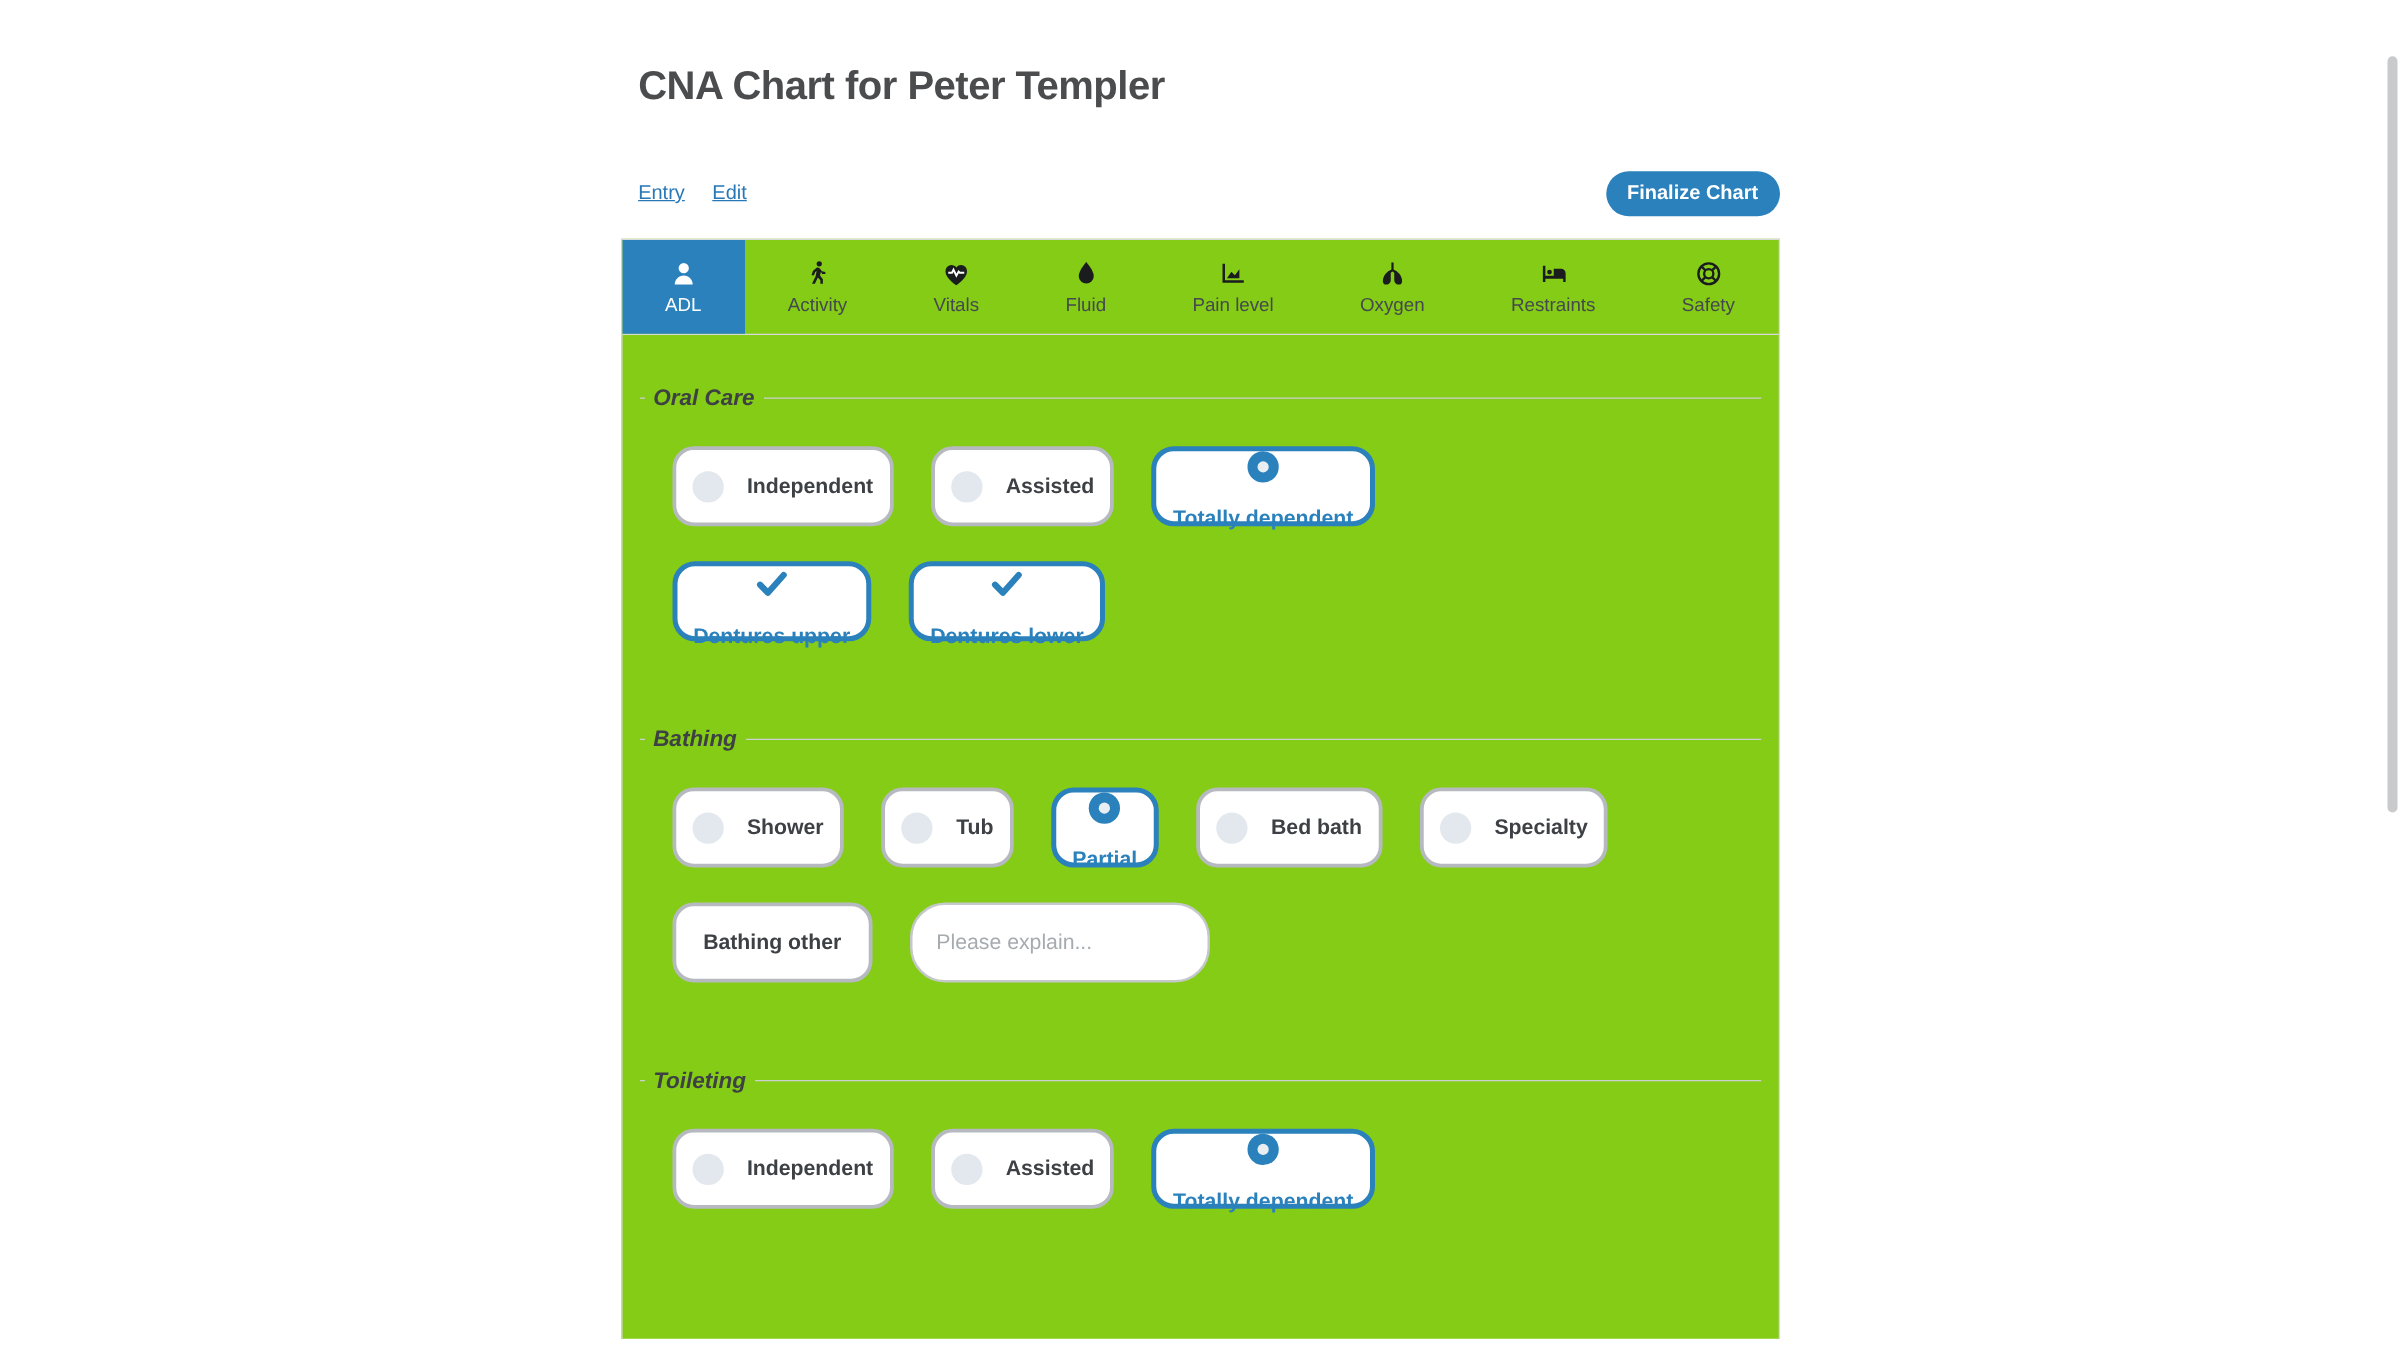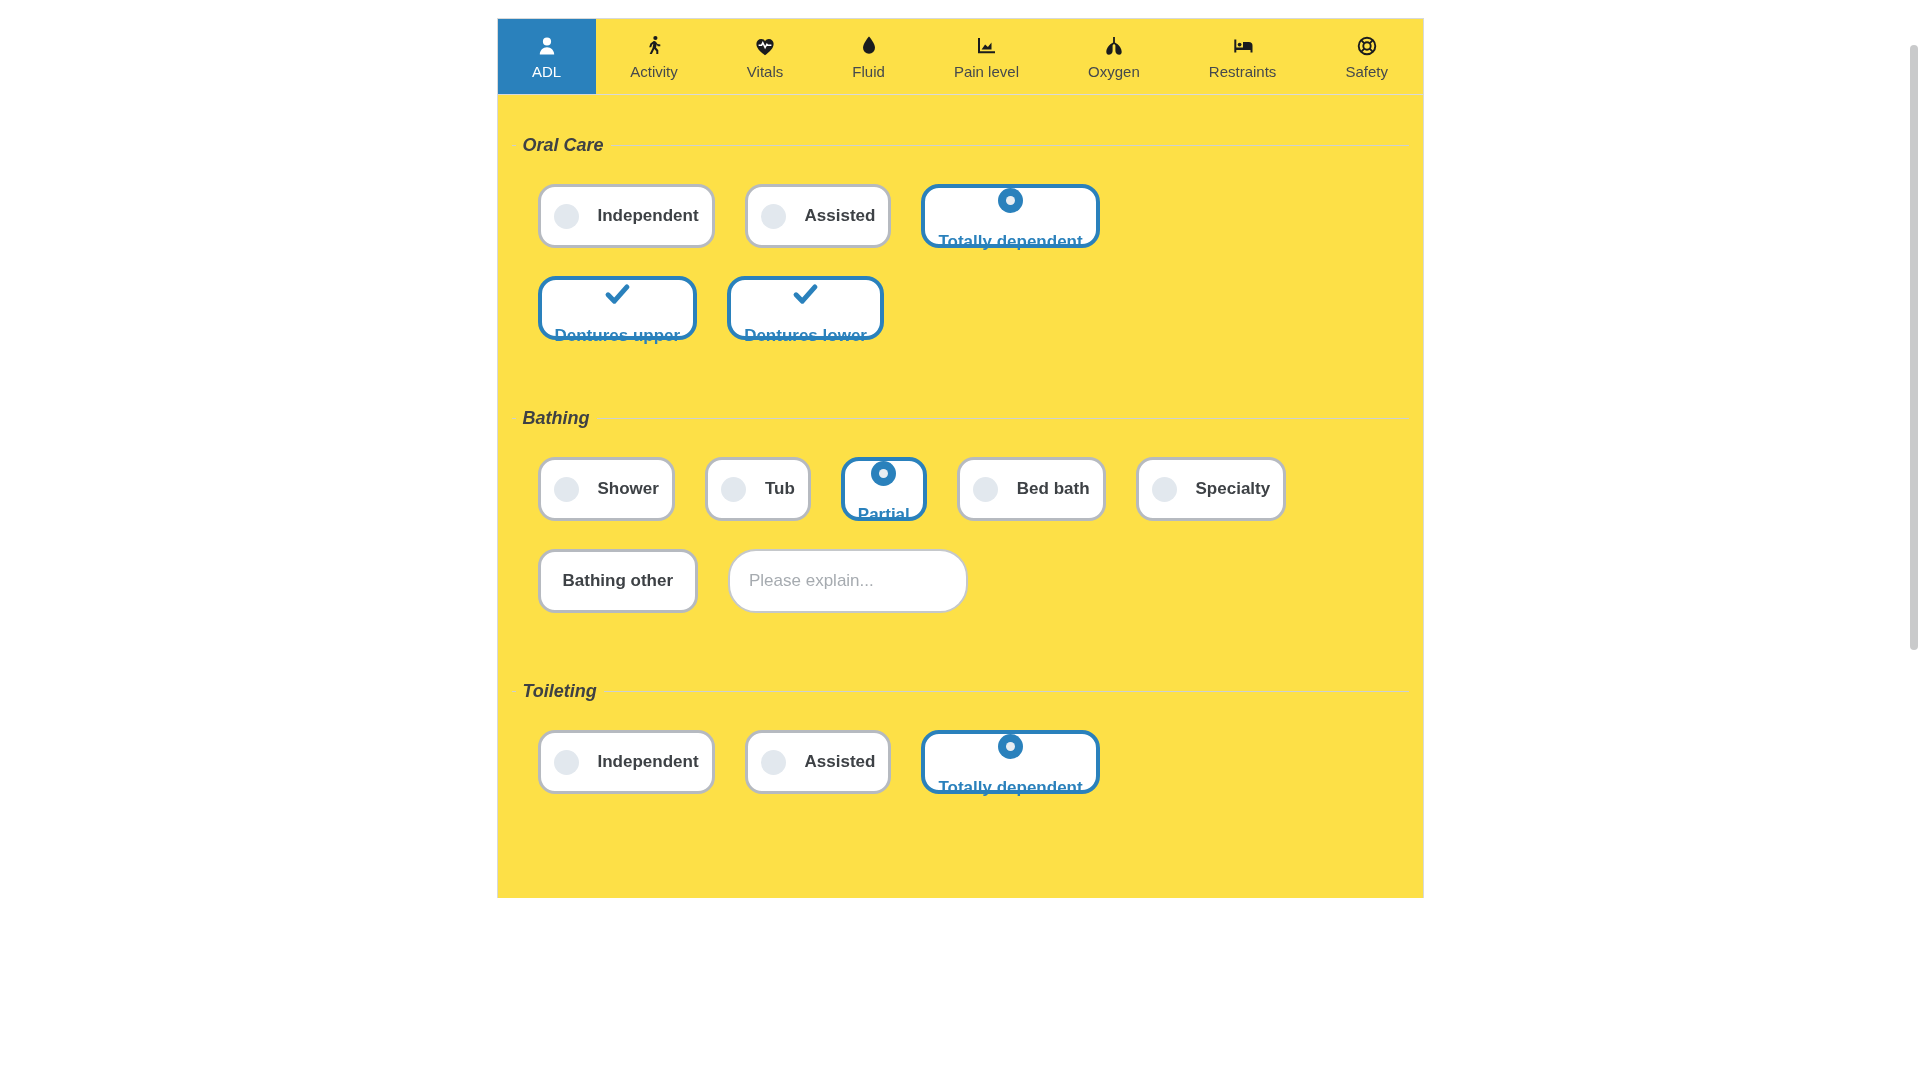--- a/index.html
+++ b/index.html
@@ -33,21 +33,21 @@
     background:var(--accent); color:#fff; border:none; cursor:pointer;
     font-family:inherit; font-weight:bold;
     border-radius:18px; white-space:nowrap;
   }
   .finalize-btn { height:36px; padding:0 17px; font-size:16px; }
 
   .card {
     margin-top:18px;
     border:1px solid #d7d9da; border-bottom:none;
     height:880px;
-    background:#fde047;
+    background:#84cc16;
   }
 
   .tabbar {
     display:flex; height:76px;
     border-bottom:1px solid #d7d9da;
   }
   .tab {
     flex:1 1 auto;
     display:flex; flex-direction:column; align-items:center; justify-content:center;
     gap:5px; padding:0 26px; cursor:pointer; white-space:nowrap;
@@ -120,21 +120,30 @@
     position:absolute; right:2px; top:45px;
     width:8px; height:605px; border-radius:4px;
     background:#c9cacb;
   }
 </style>
 </head>
 <body style="--accent: #2a81bc; --link: #2878b8;">
 
 <div class="container">
 
-
+  <h1 class="page-title">CNA Chart for Peter Templer</h1>
+
+  <div class="toolbar">
+    <div class="links">
+      <a>Entry</a>
+      <a>Edit</a>
+    </div>
+    <div class="spacer"></div>
+    <button class="pill-btn finalize-btn">Finalize Chart</button>
+  </div>
 
   <div class="card">
     <div class="tabbar" id="tabbar">
         <div class="tab active">
           <span class="tab-icon">
             <svg viewBox="0 0 24 24" fill="currentColor">
               <path d="M12 11.6a4.1 4.1 0 1 0-4.1-4.1A4.1 4.1 0 0 0 12 11.6zm-7.2 8.9c0-4 3.2-7.2 7.2-7.2s7.2 3.2 7.2 7.2z"></path>
             </svg>
           </span>
           <span class="tab-label">ADL</span>

